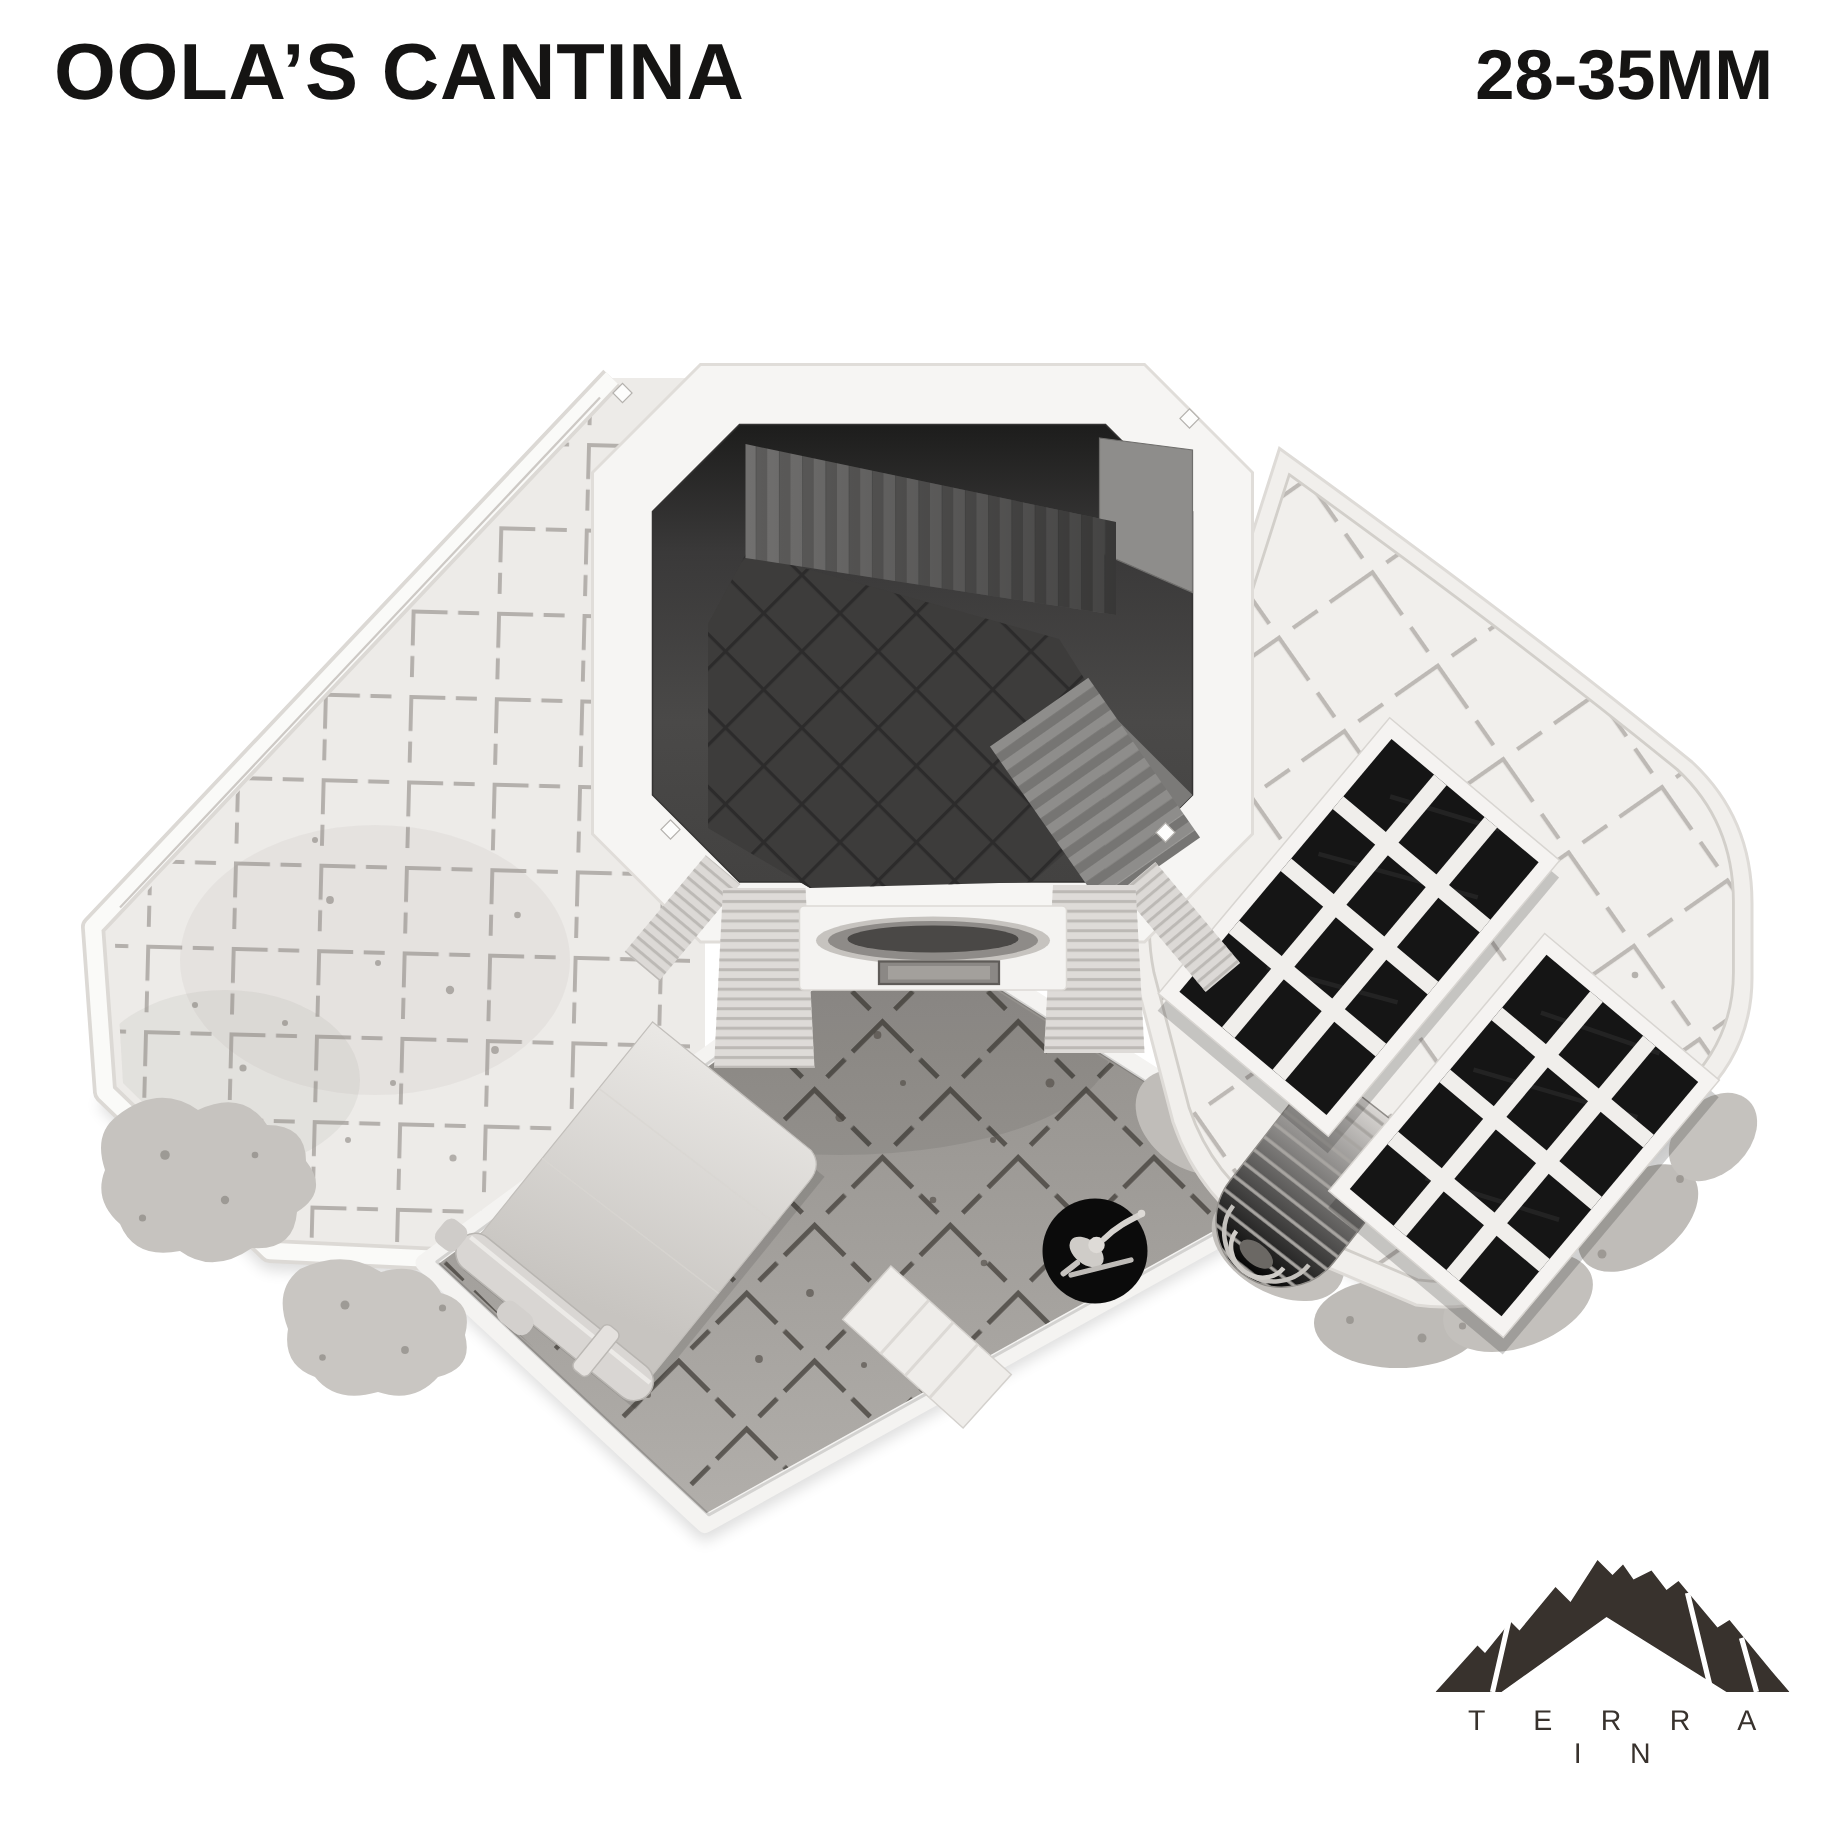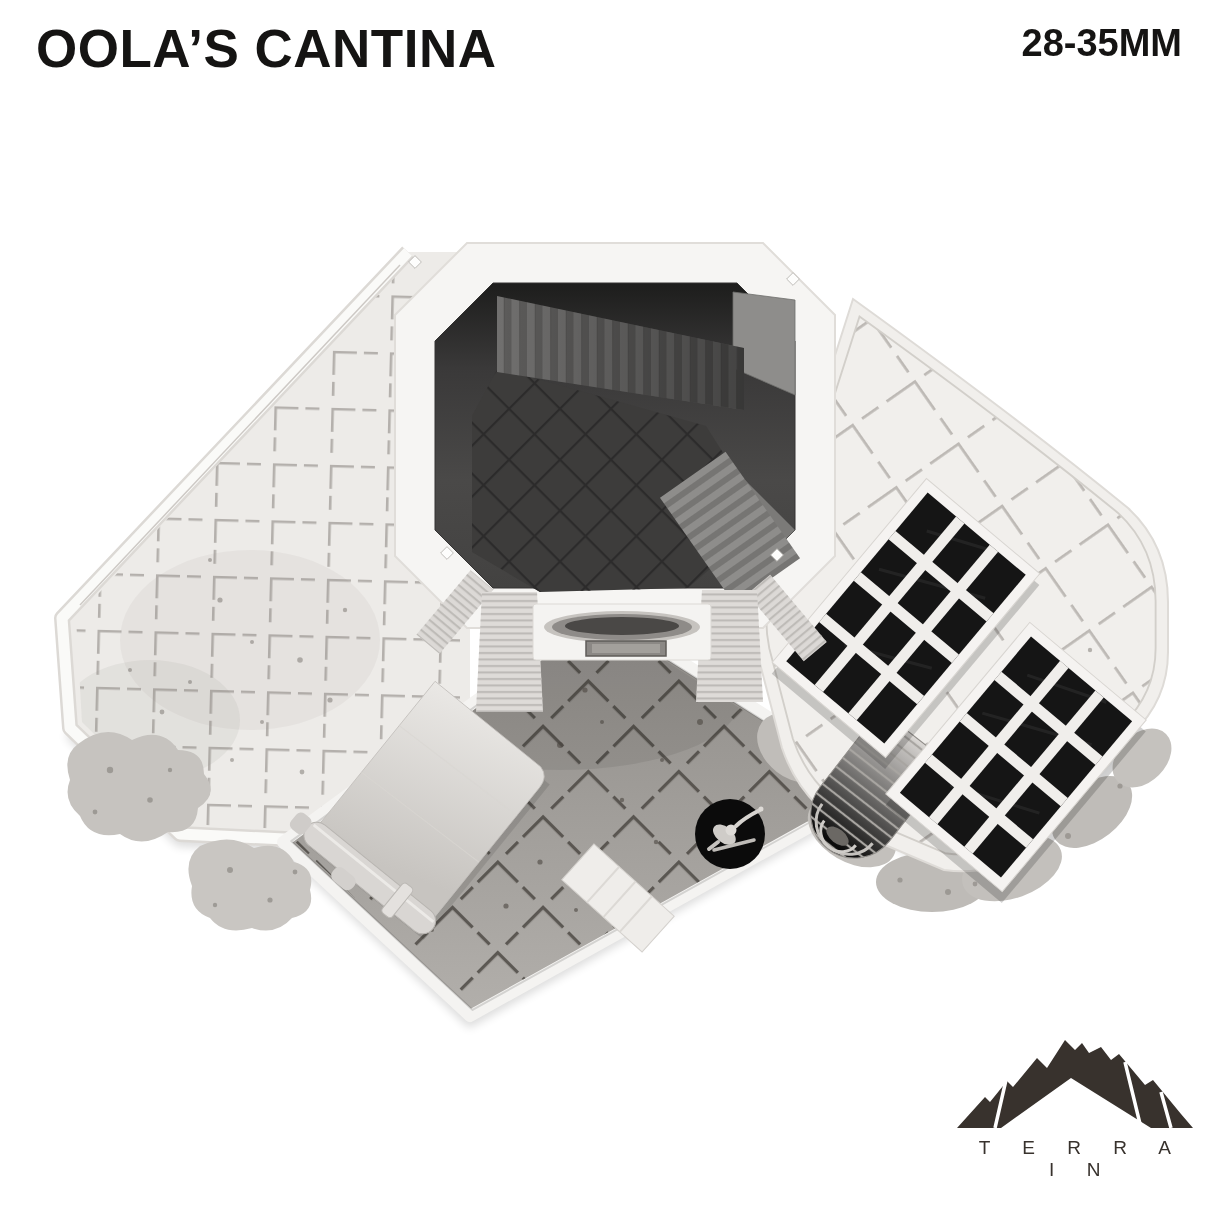--- a/index.html
+++ b/index.html
@@ -1,20 +1,20 @@
 <!DOCTYPE html>
 <html><head>
 <meta charset="utf-8">
 <style>
   html,body{margin:0;padding:0;width:1214px;height:1214px;background:#ffffff;overflow:hidden;
             font-family:"Liberation Sans",sans-serif;}
   .stage{position:absolute;inset:0;width:1214px;height:1214px;}
   .title{position:absolute;left:36px;top:18px;font-size:53px;font-weight:700;
          letter-spacing:.5px;color:#151413;white-space:nowrap;}
-  .scale{position:absolute;right:32px;top:22px;font-size:38px;font-weight:700;color:#151413;}
+  .scale{position:absolute;right:32px;top:22px;font-size:47px;font-weight:700;color:#151413;}
   .render-svg{position:absolute;left:0;top:0;}
   .logo{position:absolute;right:20px;top:1036px;width:238px;text-align:center;color:#38322d;}
   .logo .mountain{display:block;margin:0 auto;}
   .logo .brand{font-size:37px;font-weight:700;letter-spacing:1.5px;margin-top:-4px;}
   .logo .sub{font-size:19px;font-weight:400;letter-spacing:13.5px;padding-left:13px;margin-top:5px;}
 </style>
 </head>
 <body>
 
 <div class="stage">

